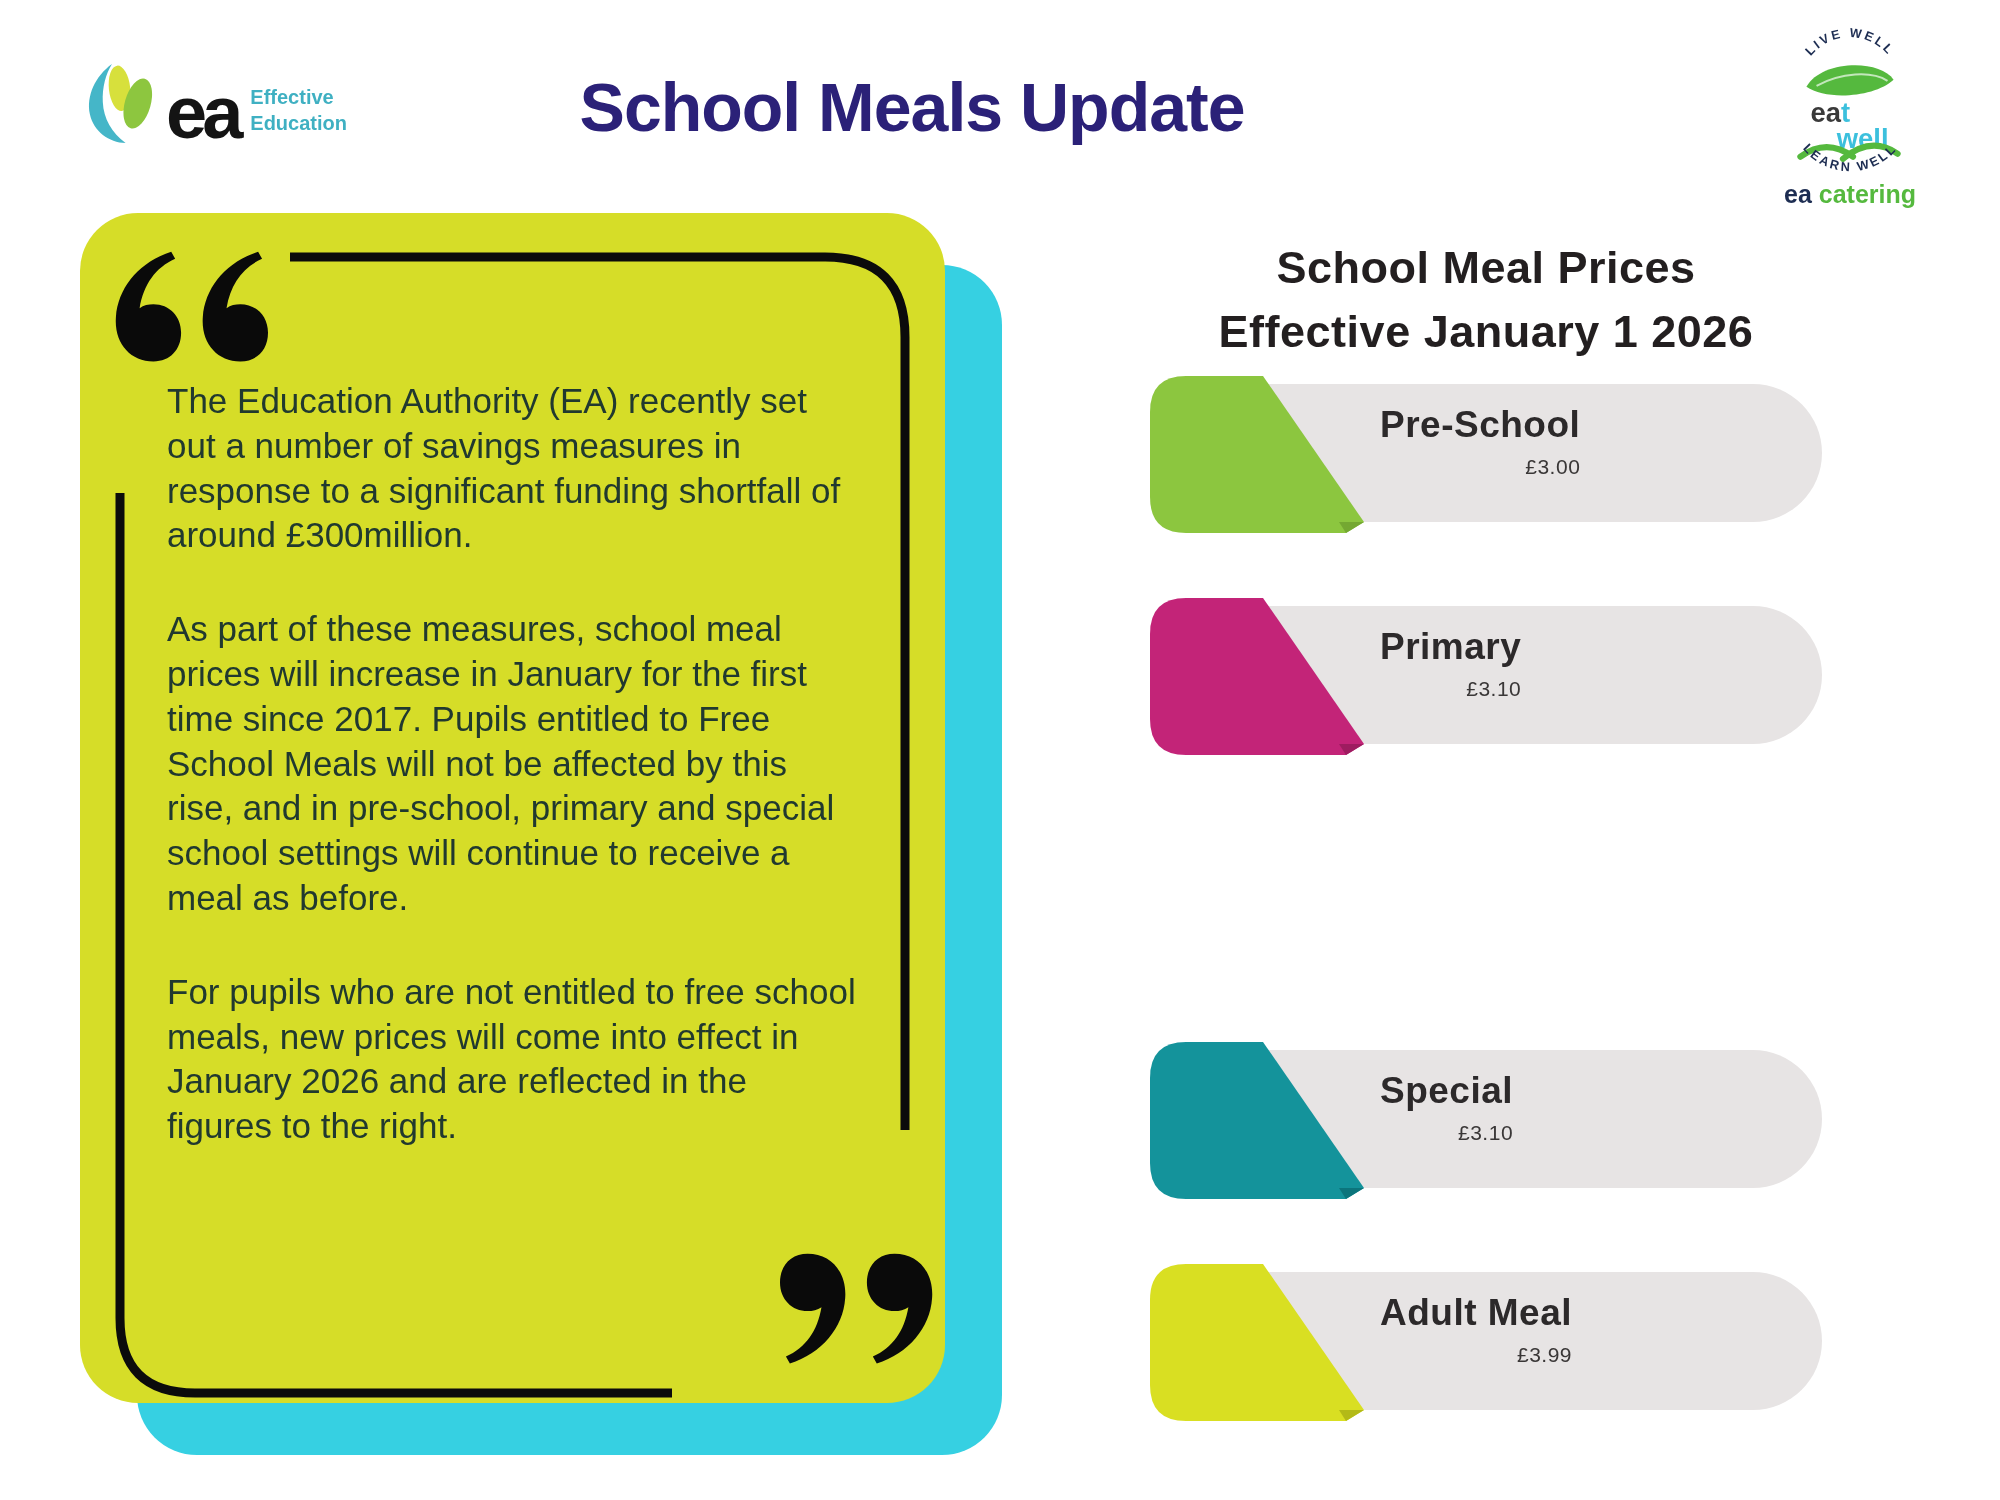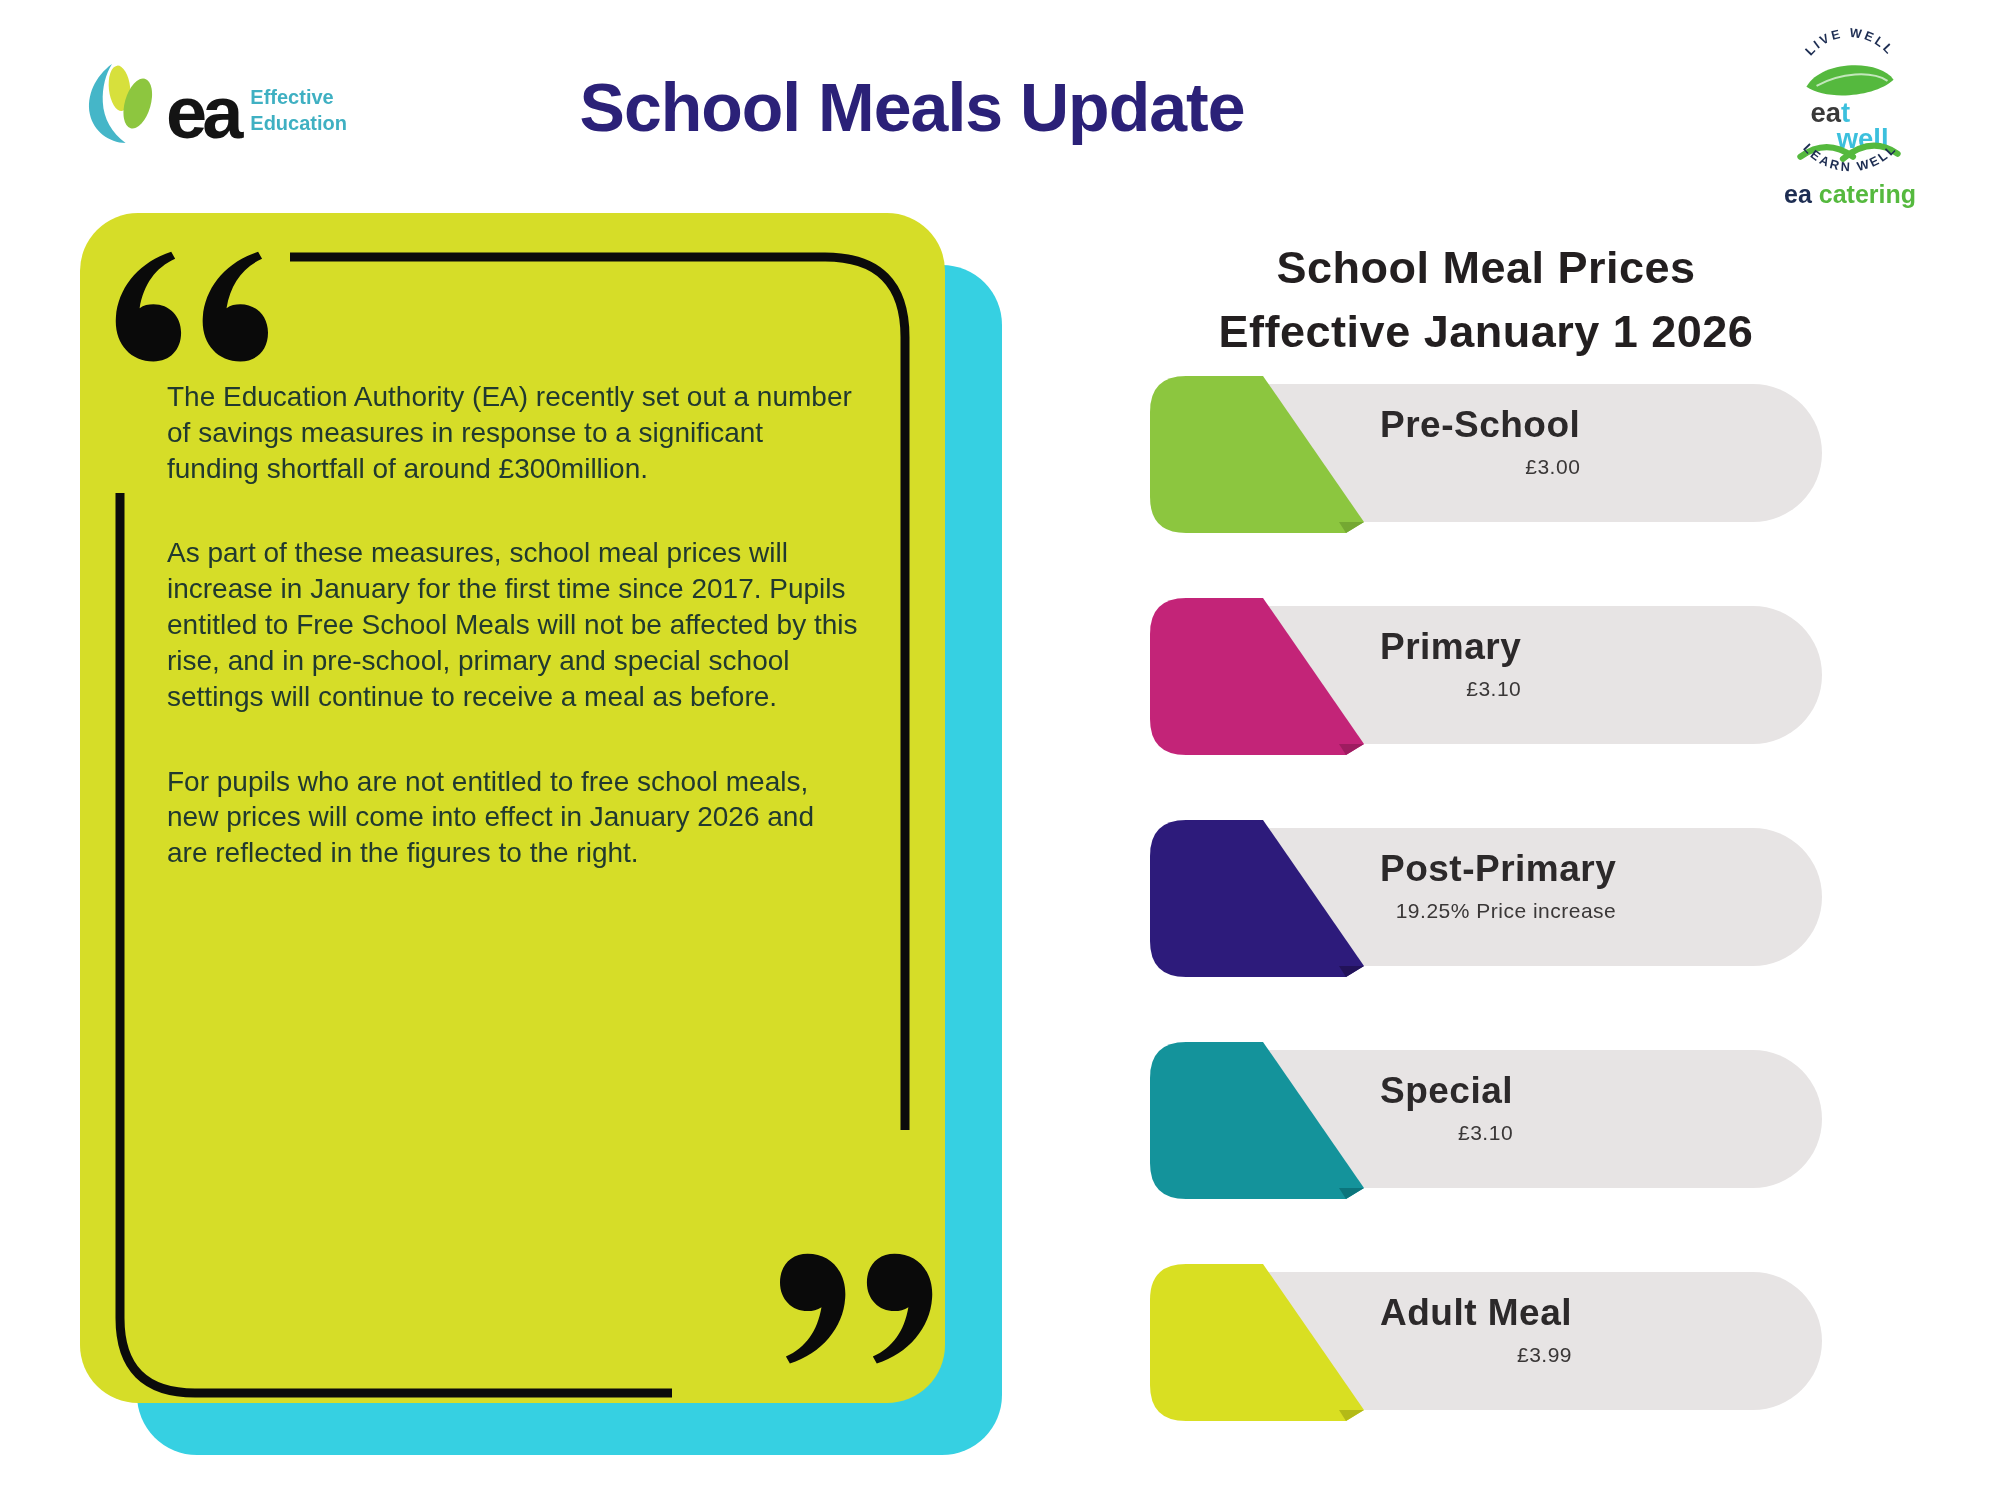--- a/index.html
+++ b/index.html
@@ -35,21 +35,21 @@
   }
   .quote-card {
     position:absolute; left:80px; top:213px; width:865px; height:1190px;
     background:var(--card); border-radius:58px;
   }
   .border-lines { position:absolute; left:0; top:0; }
   .open-quote  { position:absolute; left:30px;  top:30px; }
   .close-quote { position:absolute; left:700px; top:1032px; }
   .card-text {
     position:absolute; left:87px; top:166px; width:692px;
-    color:var(--card-text); font-size:28px; line-height:1.28;
+    color:var(--card-text); font-size:35px; line-height:1.28;
   }
   .card-text p { margin:0 0 49px 0; }
 
   
   .prices-heading {
     position:absolute; left:1150px; top:236px; width:672px; text-align:center;
     color:var(--heading-color); font-size:45px; font-weight:800; line-height:1.42;
     letter-spacing:0.5px;
   }
   .price-row { position:absolute; left:1150px; width:672px; height:157px;text-align:right; }
@@ -162,31 +162,20 @@
     <svg class="tab" width="218" height="157" viewBox="0 0 218 157">
       <path d="M36,0 H113 L214,146 L196,157 H36 Q0,157 0,121 V36 Q0,0 36,0 Z" fill="#c32478"></path>
       <path d="M189,146 L214,146 L196,157 Z" fill="#9e1c60"></path>
     </svg>
     <div class="row-text">
       <div class="row-label">Primary</div>
       <div class="row-value">£3.10</div>
     </div>
   </div>
 
-  <div class="price-row row-3">
-    <div class="pill"></div>
-    <svg class="tab" width="218" height="157" viewBox="0 0 218 157">
-      <path d="M36,0 H113 L214,146 L196,157 H36 Q0,157 0,121 V36 Q0,0 36,0 Z" fill="#2d1b7b"></path>
-      <path d="M189,146 L214,146 L196,157 Z" fill="#221259"></path>
-    </svg>
-    <div class="row-text">
-      <div class="row-label">Post-Primary</div>
-      <div class="row-value">19.25% Price increase</div>
-    </div>
-  </div>
 
   <div class="price-row row-4">
     <div class="pill"></div>
     <svg class="tab" width="218" height="157" viewBox="0 0 218 157">
       <path d="M36,0 H113 L214,146 L196,157 H36 Q0,157 0,121 V36 Q0,0 36,0 Z" fill="#14939b"></path>
       <path d="M189,146 L214,146 L196,157 Z" fill="#0c757c"></path>
     </svg>
     <div class="row-text">
       <div class="row-label">Special</div>
       <div class="row-value">£3.10</div>

